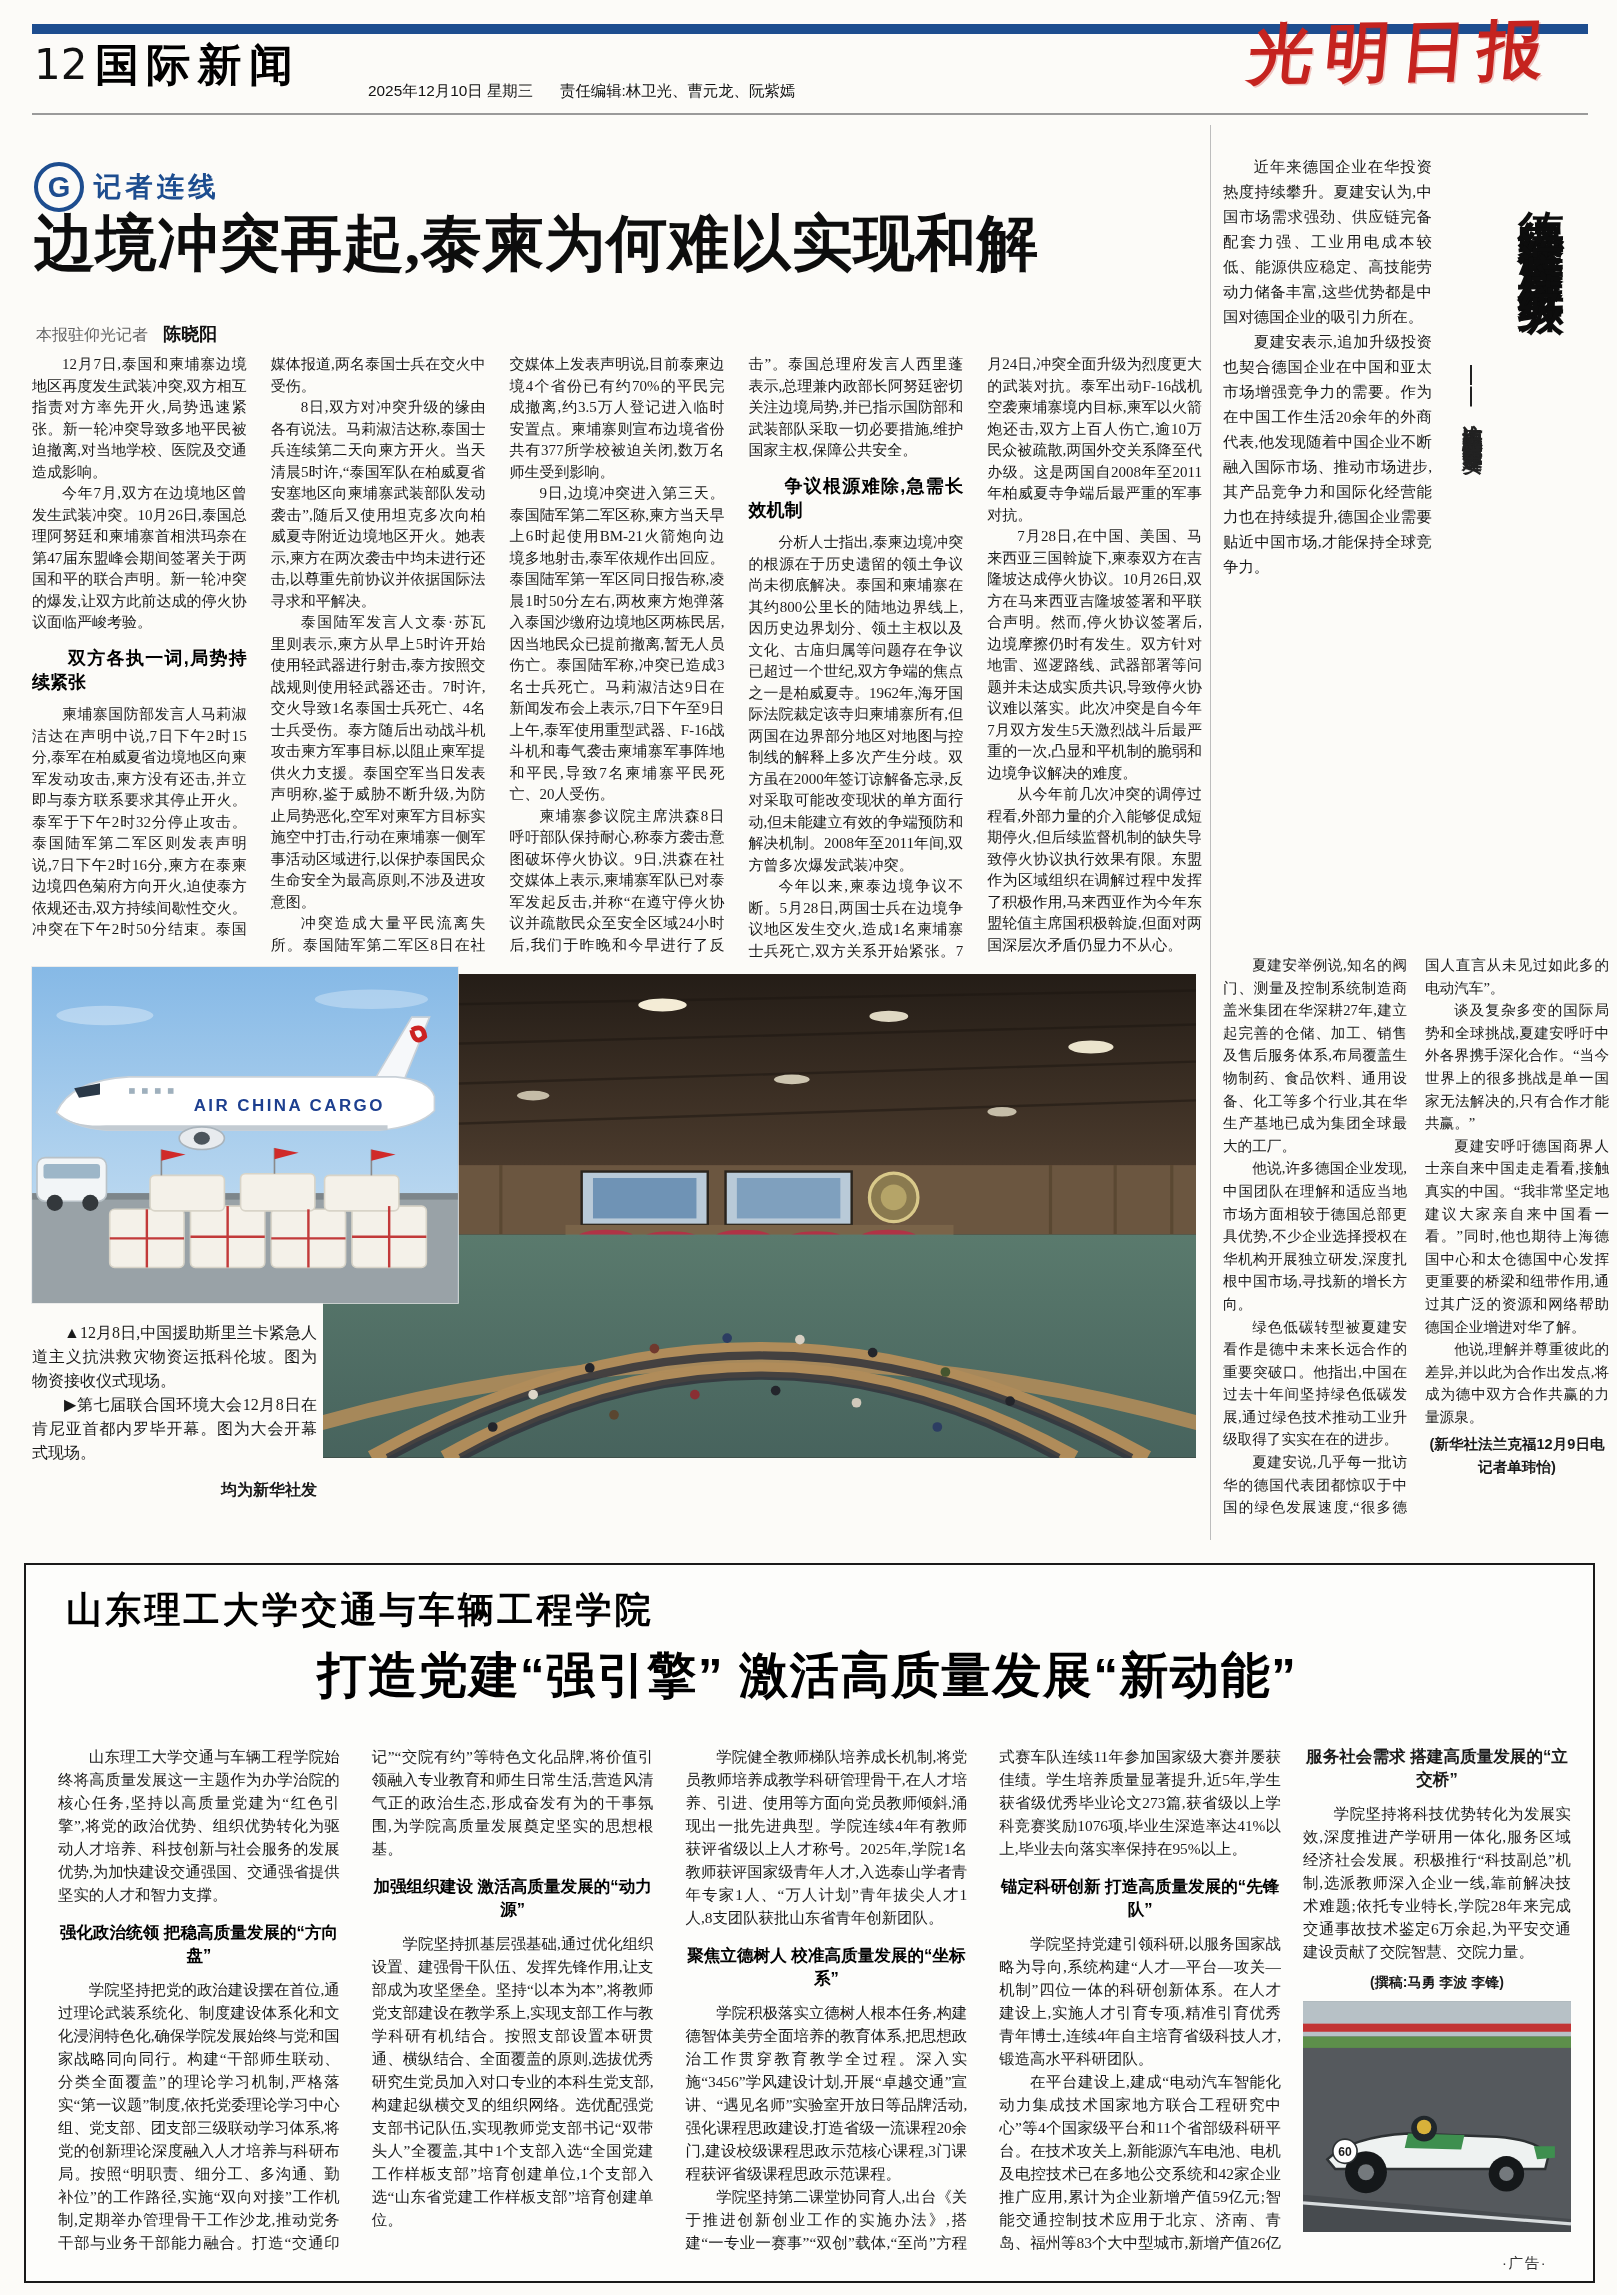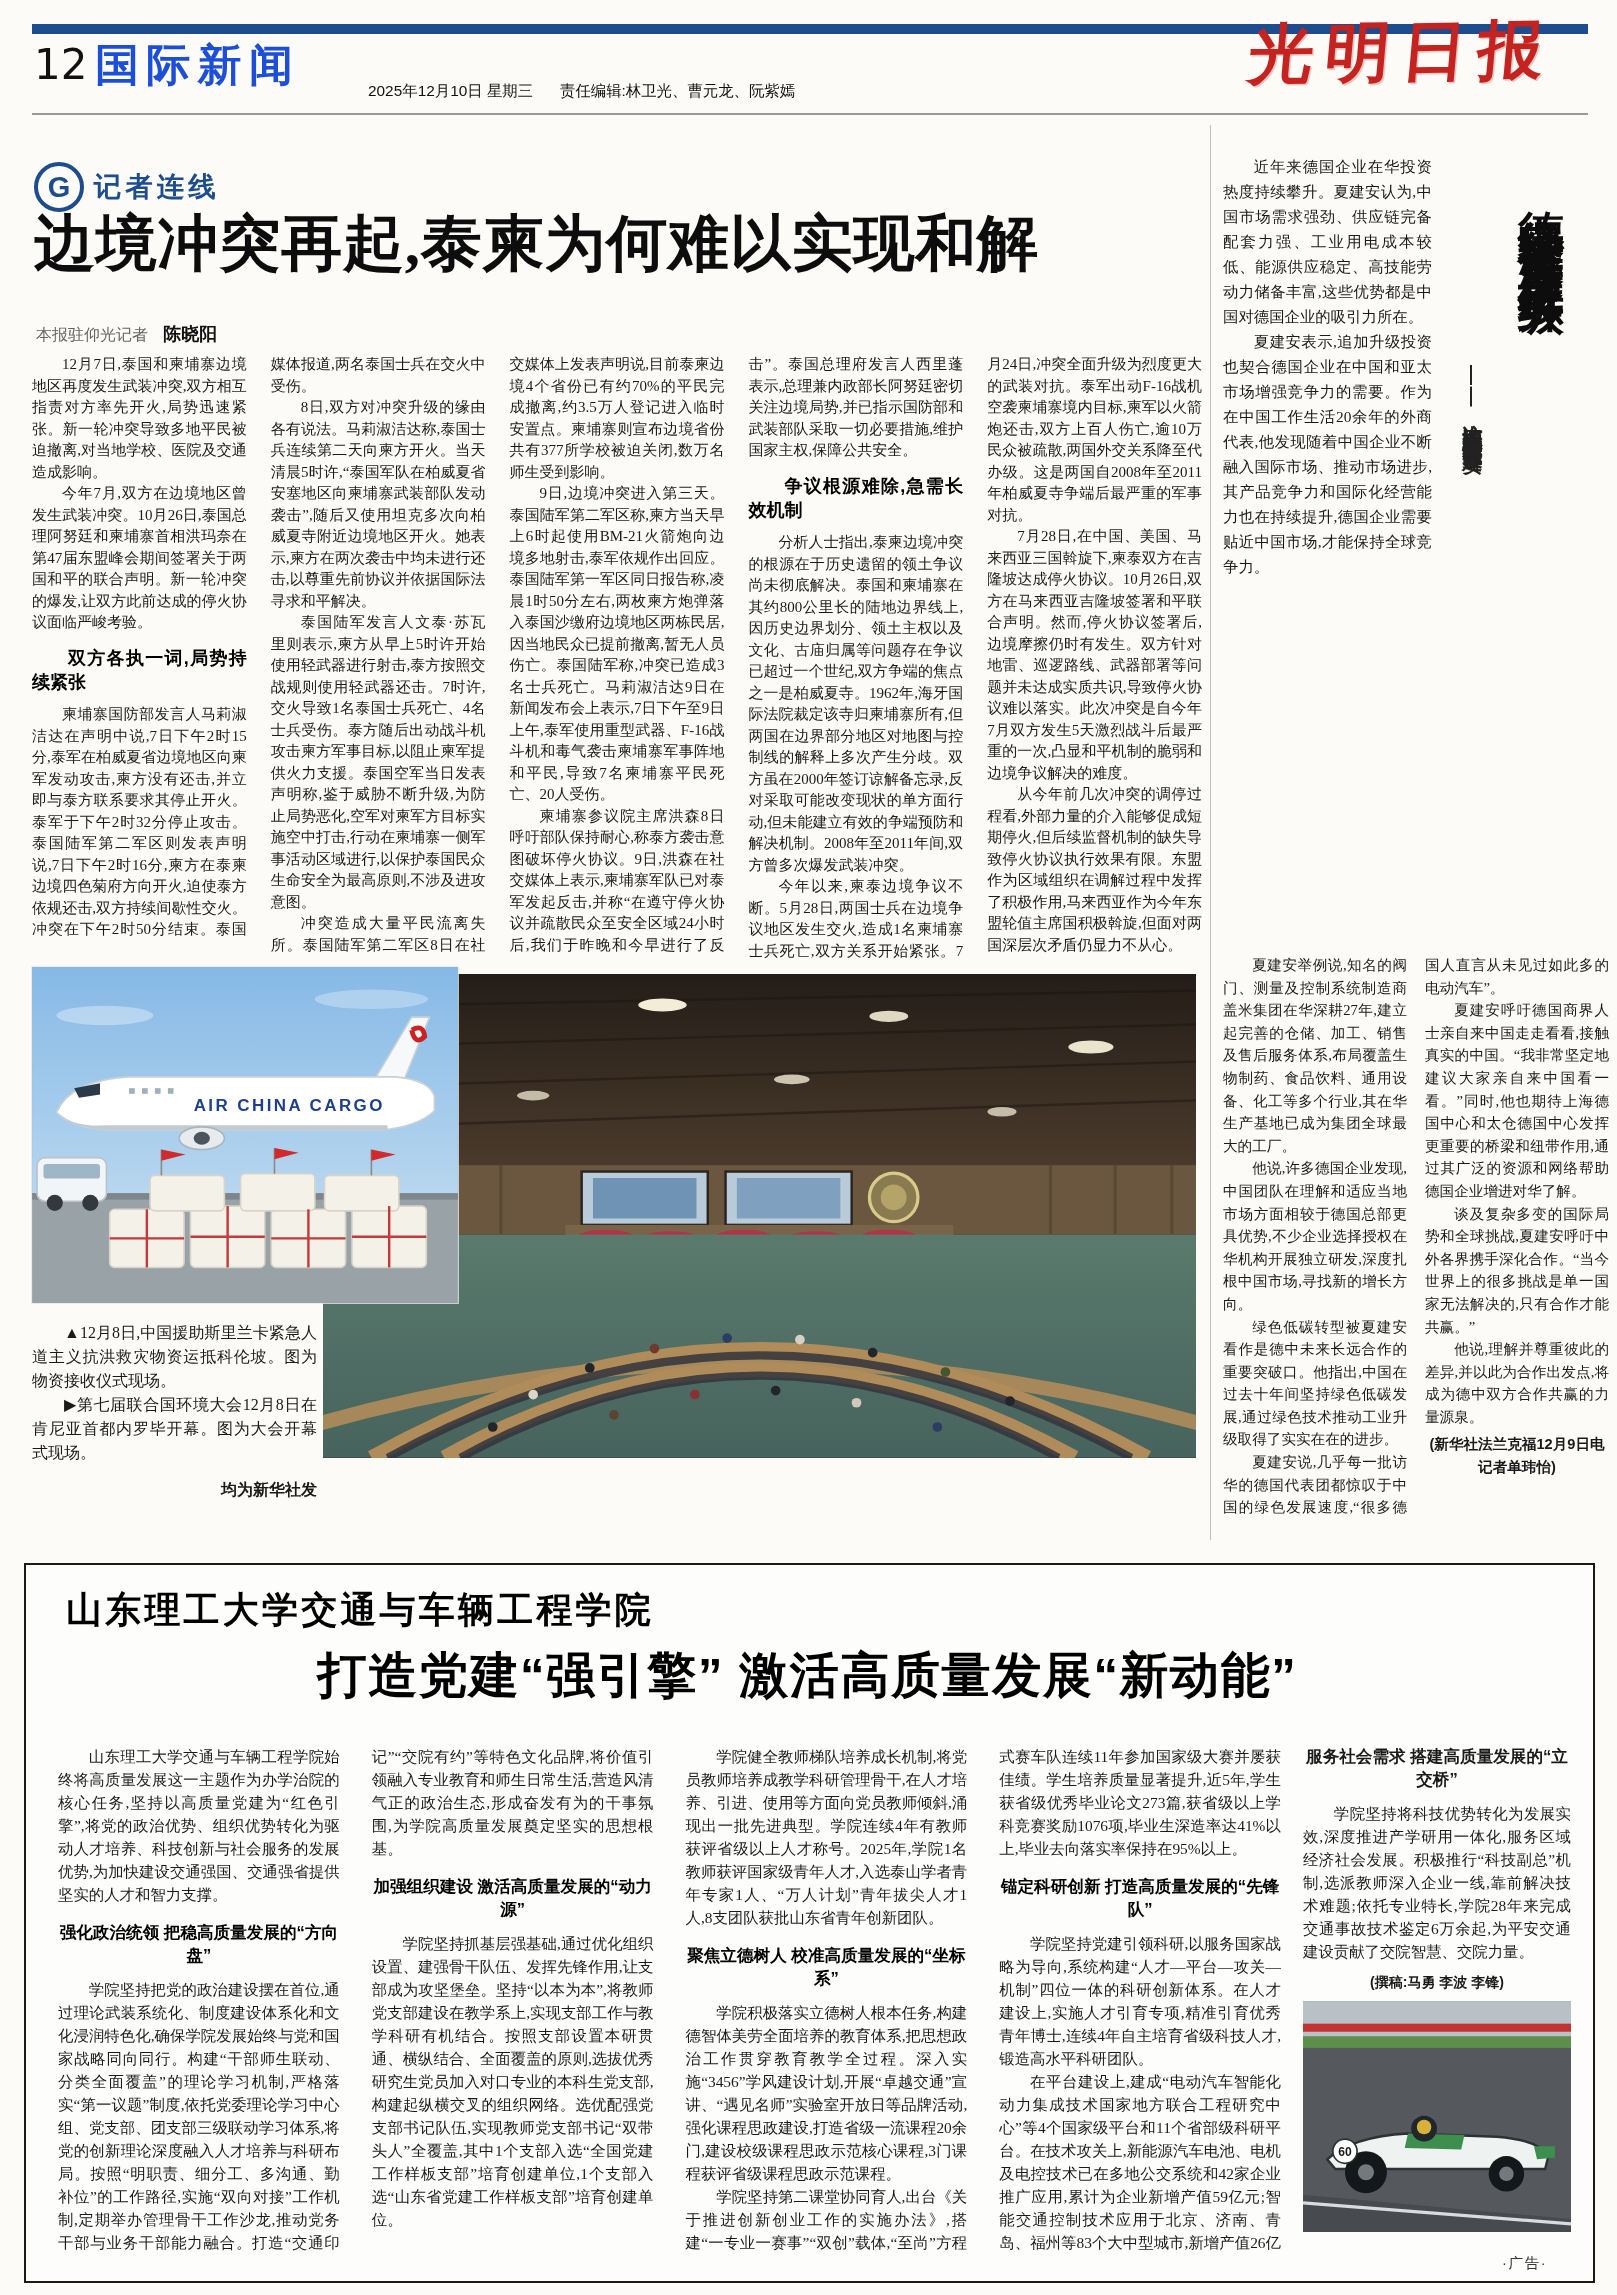--- a/index.html
+++ b/index.html
@@ -5,21 +5,21 @@
   html,body{margin:0;padding:0;}
   body{
     width:1617px;height:2295px;position:relative;background:#fcfbf8;
     font-family:"Liberation Serif","DejaVu Serif",serif;color:#1a1a1a;
     -webkit-font-smoothing:antialiased;
   }
   .abs{position:absolute;}
   
   #top-bar{left:32px;top:24px;width:1556px;height:9.7px;background:#1d4d8f;}
   #page-num{left:34px;top:40px;font-family:"DejaVu Sans","Liberation Sans",sans-serif;font-size:42px;color:#111;}
-  #section-title{left:95px;top:36px;font-size:44px;font-weight:800;color:#1d4ed8;letter-spacing:7.3px;font-family:"Liberation Serif",serif;text-align:center;}
+  #section-title{left:95px;top:36px;font-size:44px;font-weight:800;color:#000000;letter-spacing:7.3px;font-family:"Liberation Serif",serif;text-align:center;}
   #date-line{left:368px;top:81px;font-size:15.4px;color:#111;font-family:"Liberation Sans","DejaVu Sans",sans-serif;}
   #date-line span{margin-right:22.6px;}
   #masthead{left:1249px;top:8px;font-size:65px;font-weight:900;color:#c5231f;letter-spacing:11.3px;
     font-family:"Liberation Serif","DejaVu Serif",serif;transform:skewX(-6deg) rotate(-1deg);
     text-shadow:1.6px 1.6px 0 rgba(197,35,31,.25);}
   #header-rule{left:32px;top:113px;width:1556px;height:1.6px;background:#9a9a9a;}
   
   #badge{left:34px;top:162px;display:flex;align-items:center;gap:9.7px;}
   #badge .g-icon{width:42px;height:42px;border:4.9px solid #1d4d8f;border-radius:50%;color:#1d4d8f;
     font-family:"Liberation Sans",sans-serif;font-weight:900;font-size:29px;display:flex;align-items:center;justify-content:center;}
@@ -271,22 +271,22 @@
     <p class="p">夏建安表示,追加升级投资也契合德国企业在中国和亚太市场增强竞争力的需要。作为在中国工作生活20余年的外商代表,他发现随着中国企业不断融入国际市场、推动市场进步,其产品竞争力和国际化经营能力也在持续提升,德国企业需要贴近中国市场,才能保持全球竞争力。</p>
   </div>
 <div class="abs" id="right-headline">德中经济合作深度与广度持续升级</div>
 <div class="abs" id="right-subtitle">——访上海德国中心董事长兼首席执行官夏建安</div>
 <div class="abs" id="right-bottom-text">
 
 <p class="p">夏建安举例说,知名的阀门、测量及控制系统制造商盖米集团在华深耕27年,建立起完善的仓储、加工、销售及售后服务体系,布局覆盖生物制药、食品饮料、通用设备、化工等多个行业,其在华生产基地已成为集团全球最大的工厂。</p>
     <p class="p">他说,许多德国企业发现,中国团队在理解和适应当地市场方面相较于德国总部更具优势,不少企业选择授权在华机构开展独立研发,深度扎根中国市场,寻找新的增长方向。</p>
     <p class="p">绿色低碳转型被夏建安看作是德中未来长远合作的重要突破口。他指出,中国在过去十年间坚持绿色低碳发展,通过绿色技术推动工业升级取得了实实在在的进步。</p>
     <p class="p">夏建安说,几乎每一批访华的德国代表团都惊叹于中国的绿色发展速度,“很多德国人直言从未见过如此多的电动汽车”。</p>
+    <p class="p">谈及复杂多变的国际局势和全球挑战,夏建安呼吁中外各界携手深化合作。“当今世界上的很多挑战是单一国家无法解决的,只有合作才能共赢。”</p>
     <p class="p">夏建安呼吁德国商界人士亲自来中国走走看看,接触真实的中国。“我非常坚定地建议大家亲自来中国看一看。”同时,他也期待上海德国中心和太仓德国中心发挥更重要的桥梁和纽带作用,通过其广泛的资源和网络帮助德国企业增进对华了解。</p>
-    <p class="p">谈及复杂多变的国际局势和全球挑战,夏建安呼吁中外各界携手深化合作。“当今世界上的很多挑战是单一国家无法解决的,只有合作才能共赢。”</p>
     <p class="p">他说,理解并尊重彼此的差异,并以此为合作出发点,将成为德中双方合作共赢的力量源泉。</p>
     <p class="credit">(新华社法兰克福12月9日电  记者单玮怡)</p>
   </div>
 
 <div class="abs" id="ad-box"></div>
 <div class="abs" id="ad-org">山东理工大学交通与车辆工程学院</div>
 <div class="abs" id="ad-headline">打造党建“强引擎”  激活高质量发展“新动能”</div>
 <div class="abs" id="ad-columns">
 
 <p class="p">山东理工大学交通与车辆工程学院始终将高质量发展这一主题作为办学治院的核心任务,坚持以高质量党建为“红色引擎”,将党的政治优势、组织优势转化为驱动人才培养、科技创新与社会服务的发展优势,为加快建设交通强国、交通强省提供坚实的人才和智力支撑。</p>

